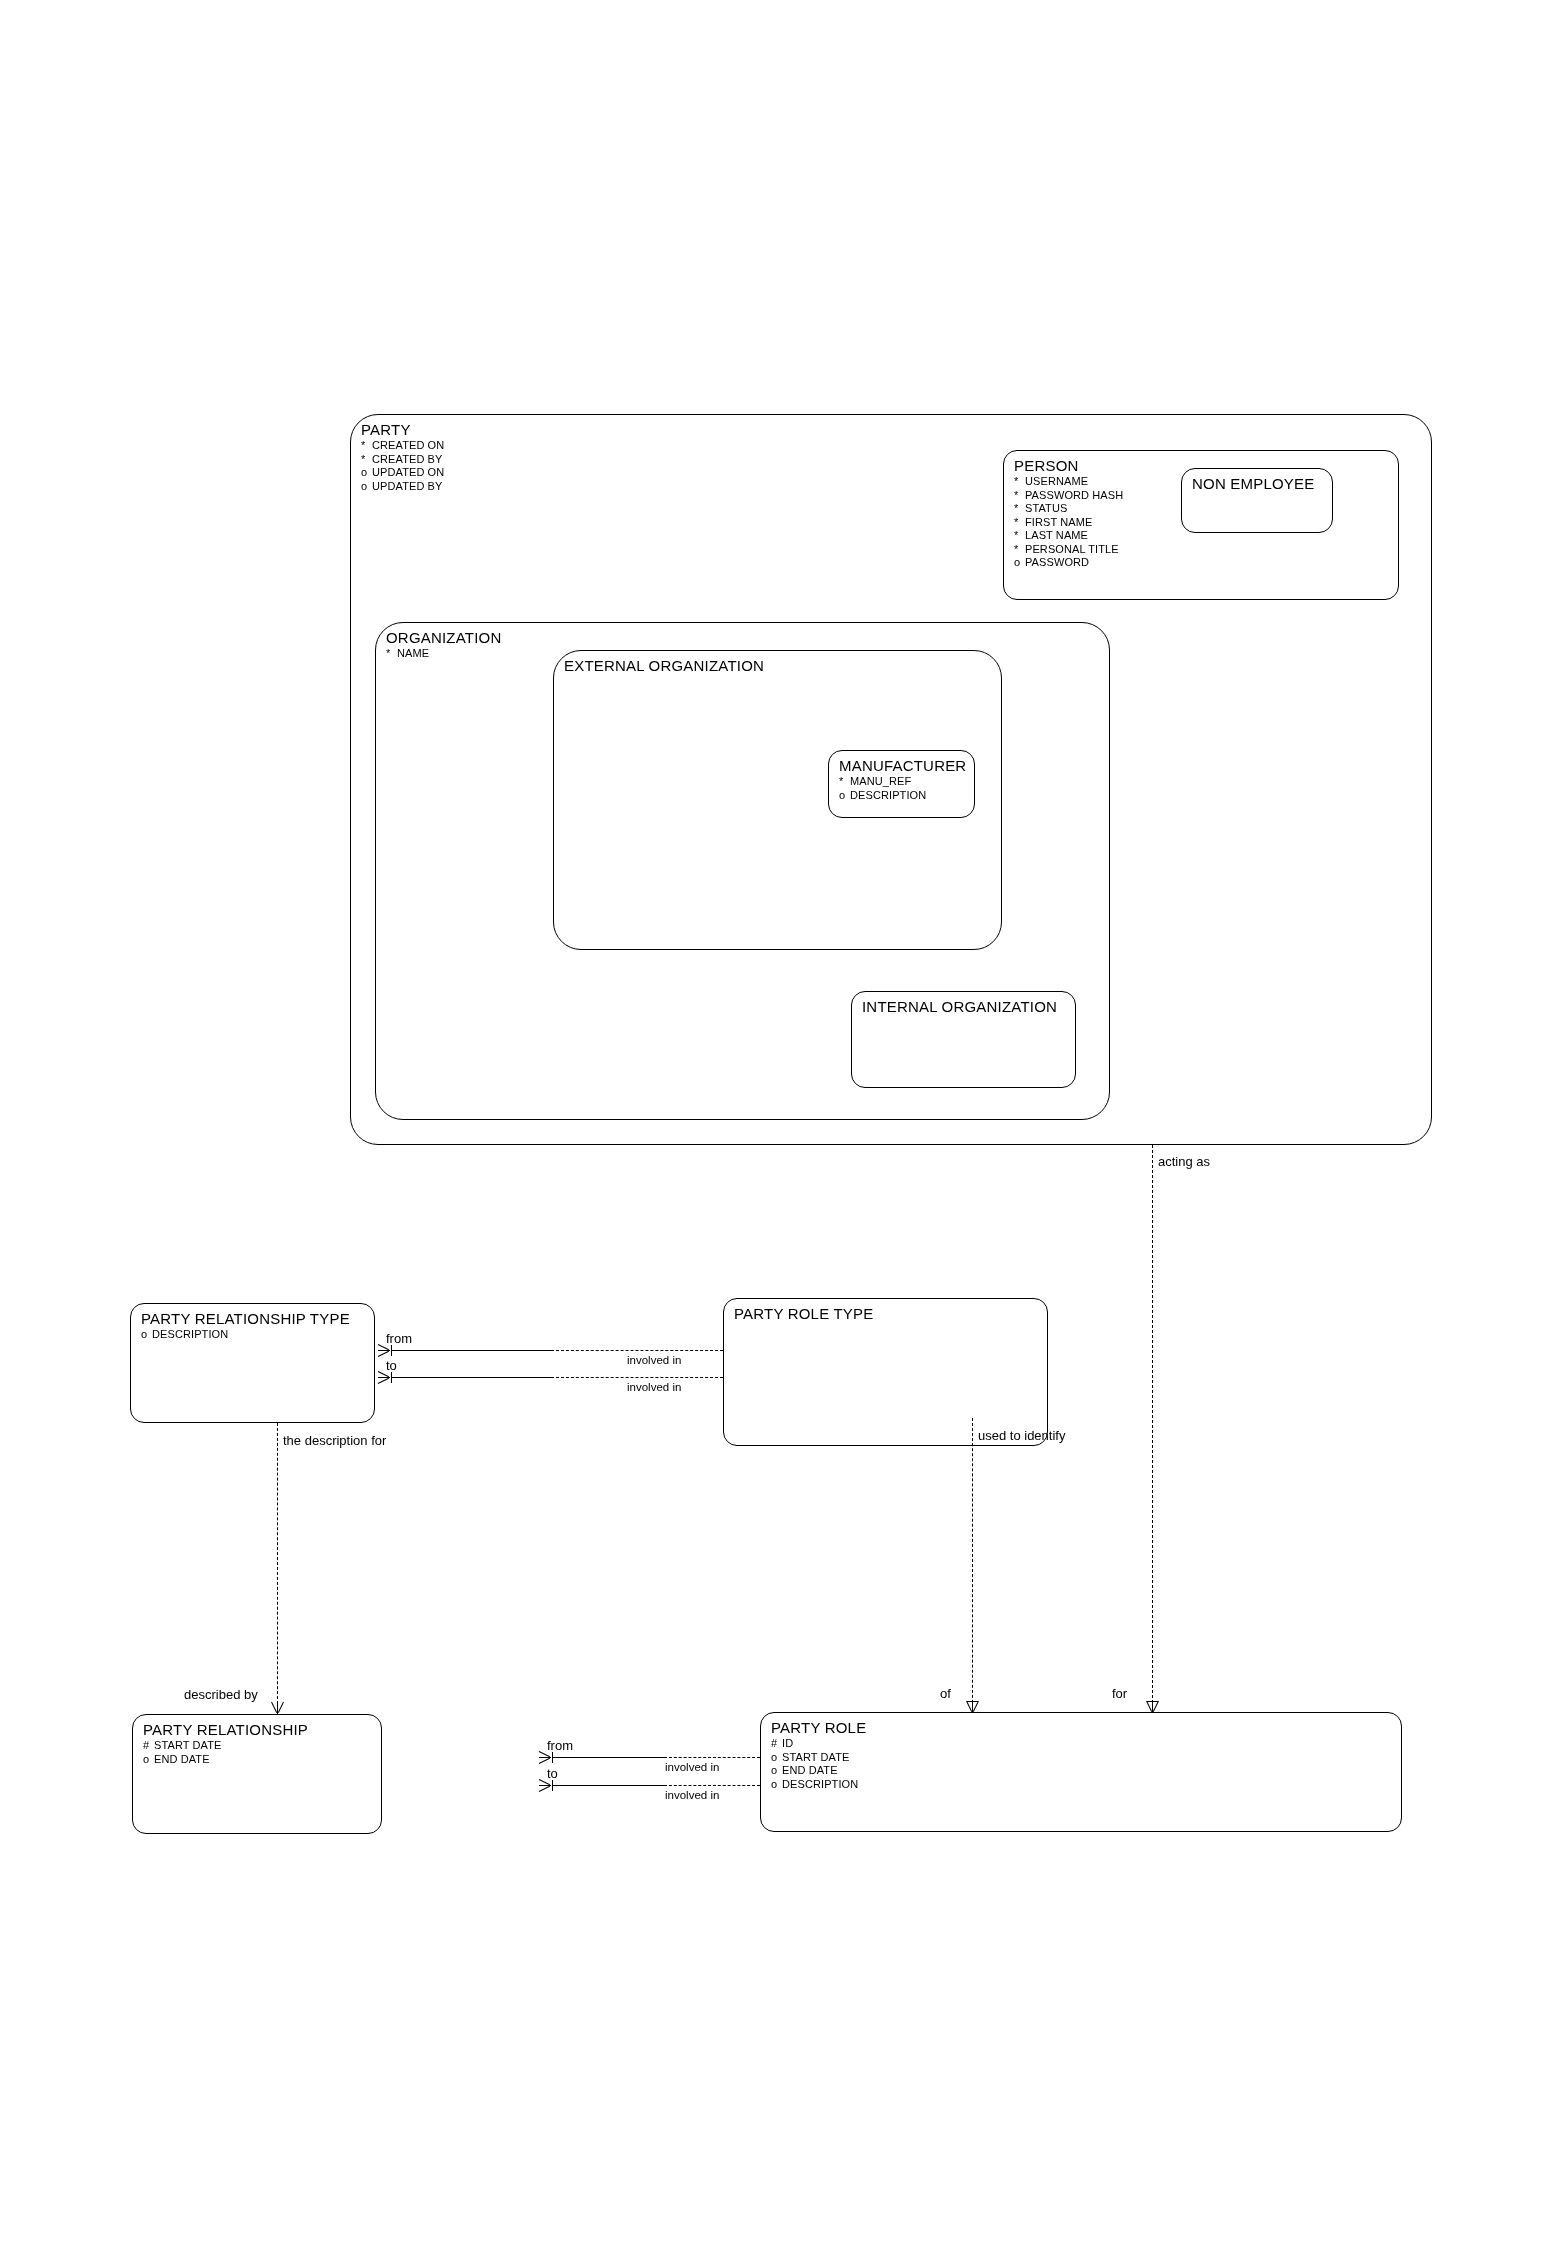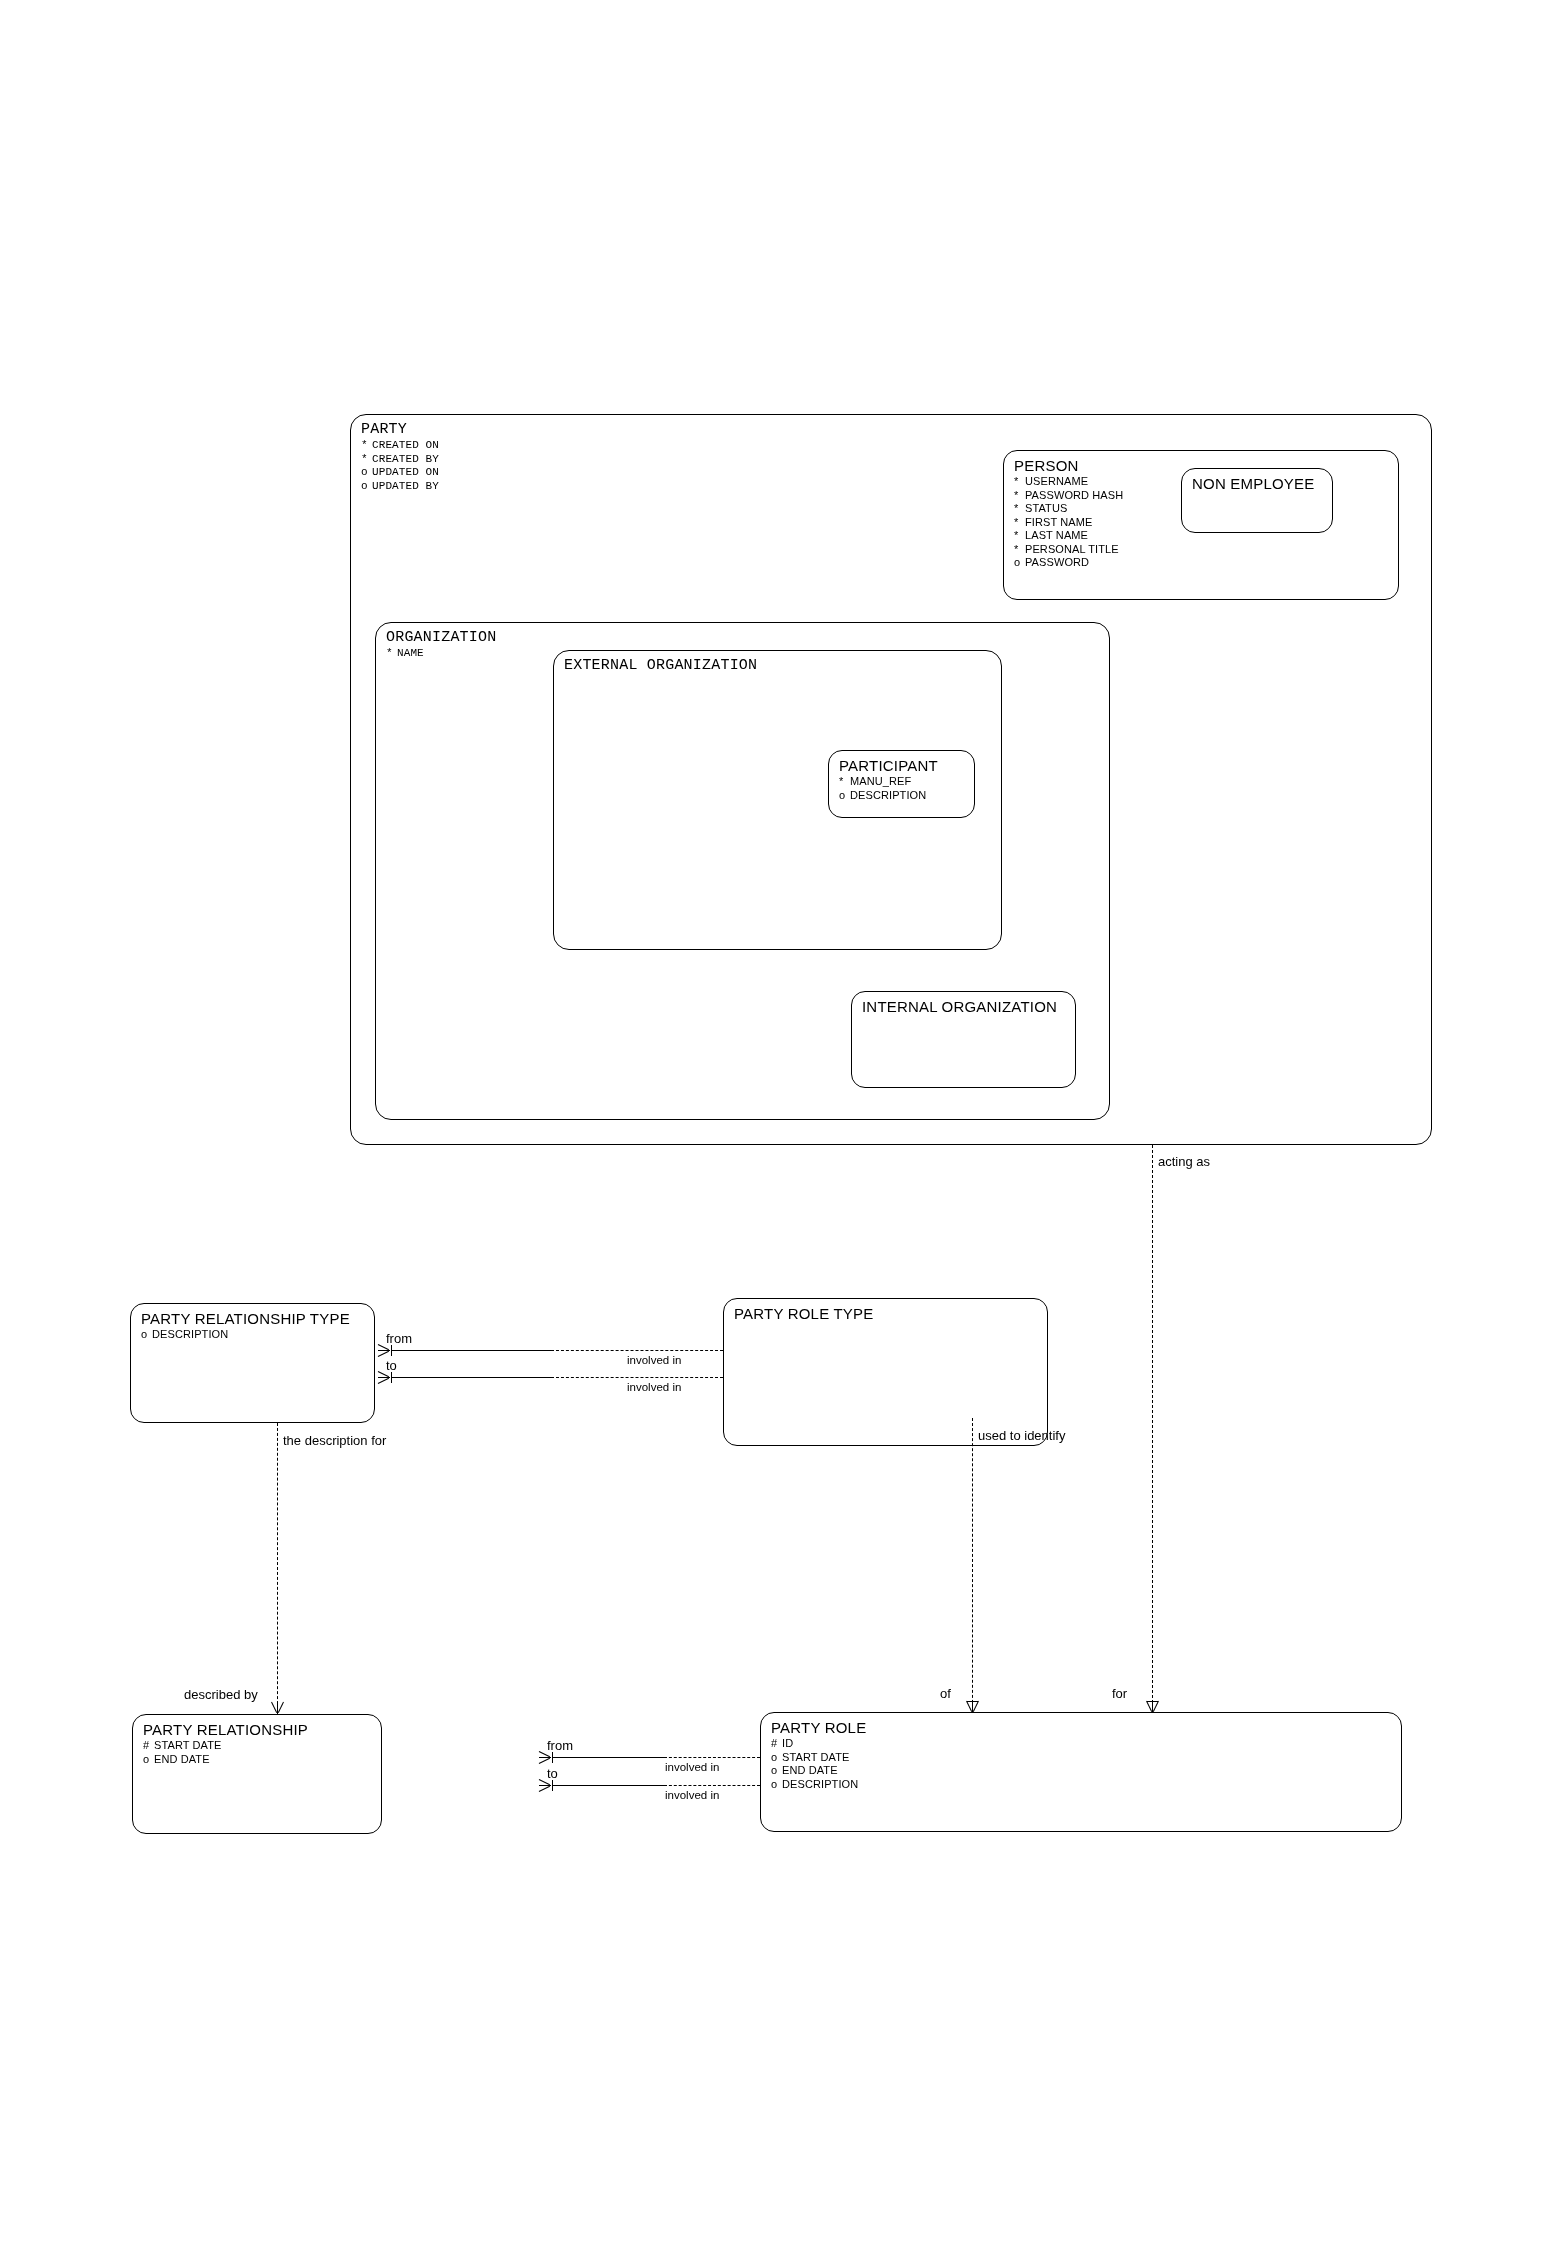--- a/index.html
+++ b/index.html
@@ -46,21 +46,21 @@
   }
   .attr {
     white-space: nowrap;
   }
   .attr .mark {
     display: inline-block;
     width: 11px;
   }
 
   
-  .ent.super { border-radius: 16px; font-family: Liberation Mono, monospace; }
+  .ent.super { border-radius: 28px; }
 
   
   .hline {
     position: absolute;
     height: 0;
     border-top: 1px solid #000000;
   }
   .vline {
     position: absolute;
     width: 0;
@@ -180,21 +180,21 @@
     <div class="attrs">
       <div class="attr"><span class="mark">*</span><span>NAME</span></div>
     </div>
   </div>
 
   <div class="ent super" style="left:553px; top:650px; width:449px; height:300px;padding-left:32px;">
     <div class="ent-title">EXTERNAL ORGANIZATION</div>
   </div>
 
   <div class="ent" style="left:828px; top:750px; width:147px; height:68px;">
-    <div class="ent-title">PARTICIPANT</div>
+    <div class="ent-title">MANUFACTURER</div>
     <div class="attrs">
       <div class="attr"><span class="mark">*</span><span>MANU_REF</span></div>
       <div class="attr"><span class="mark">o</span><span>DESCRIPTION</span></div>
     </div>
   </div>
 
 
   <div class="ent" style="left:851px; top:991px; width:225px; height:97px;">
     <div class="ent-title">INTERNAL ORGANIZATION</div>
   </div>

